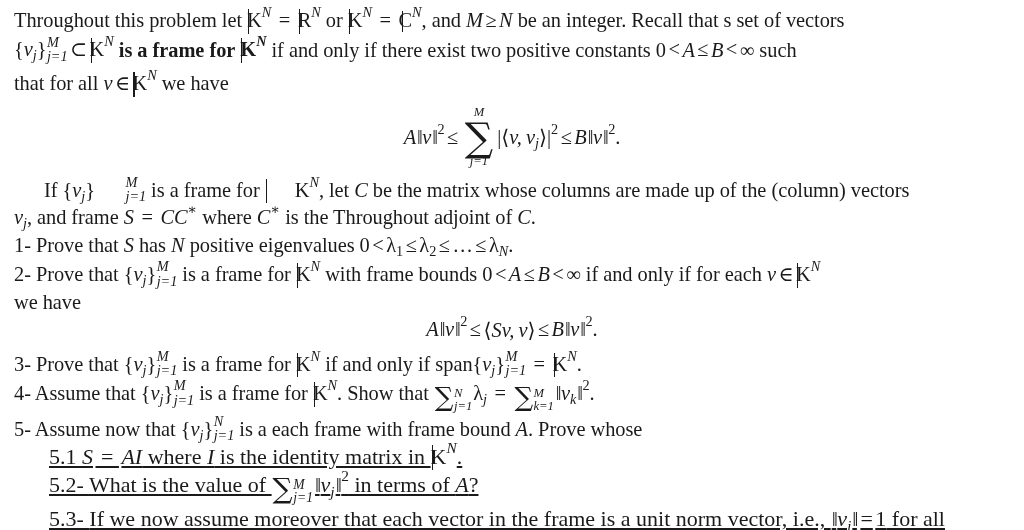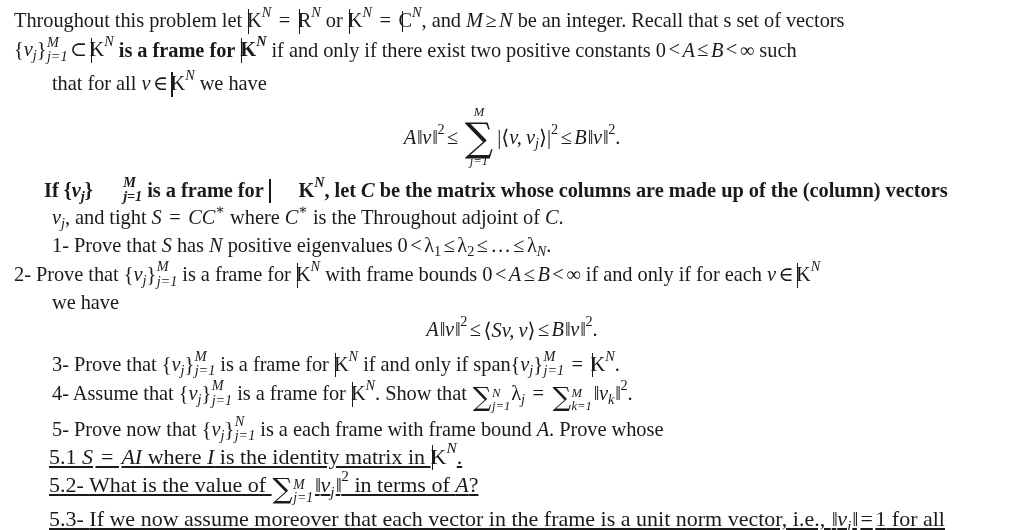--- a/index.html
+++ b/index.html
@@ -27,21 +27,21 @@
   
   .para {
     font-size: 20.4px;
     line-height: 27.6px;
     text-align: justify;
     text-justify: inter-word;
     margin: 0;
     letter-spacing: -0.05px;
   }
   .para.indent { text-indent: 30px; }
-  .para.item   { text-align: left; margin-left: 38px; }
+  .para.item   { text-align: left; }
   .sub {
     font-size: 22px;
     line-height: 27.6px;
     margin: 0;
     padding-left: 35px;
     text-align: left;
     text-decoration: underline;
   }
 
   
@@ -173,25 +173,25 @@
   <p class="para item">
     <span>that for all </span><span class="m"><span class="m">v</span><span class="op">∈</span></span><span class="m bbK"><span>K</span><sup class="sp">N</sup></span><span> we have</span>
   </p>
 
   <div class="display" style="margin-top:8px;margin-bottom:6px;">
     <span class="inner">
       <span class="eqline m"><span class="m">A</span><span class="norm mr">‖</span><span class="m">v</span><span class="norm mr">‖</span><sup class="sp spn">2</sup></span><span class="eqline op">≤</span><span class="bigsum"><span class="lim-top">M</span><span class="sigma">∑</span><span class="lim-bot">j=1</span></span><span class="eqline m"><span class="mr">|⟨</span><span class="m">v,</span> <span class="m">v</span><sub class="sb">j</sub><span class="mr">⟩|</span><sup class="sp spn">2</sup></span><span class="eqline op">≤</span><span class="eqline m"><span class="m">B</span><span class="norm mr">‖</span><span class="m">v</span><span class="norm mr">‖</span><sup class="sp spn">2</sup><span class="mr">.</span></span>
     </span>
   </div>
 
-  <p class="para indent" style="margin-top:6px;font-weight:bold;">
+  <p class="para indent" style="margin-top:6px;">
     <span>If </span><span class="m"><span class="mr">{</span><span class="m">v</span><sub class="sb">j</sub><span class="mr">}</span><span class="updown"><span class="up">M</span><span class="down">j=1</span></span></span><span> is a frame for </span><span class="m bbK"><span>K</span><sup class="sp">N</sup></span><span>, let </span><span class="m">C</span><span> be the matrix whose columns are made up of the (column) vectors</span>
   </p>
   <p class="para item">
-    <span class="m"><span class="m">v</span><sub class="sb">j</sub></span><span>, and tight </span><span class="m">S</span><span class="op"> = </span><span class="m"><span>CC</span><sup class="sp spn">∗</sup></span><span> where </span><span class="m"><span>C</span><sup class="sp spn">∗</sup></span><span> is the Throughout adjoint of </span><span class="m">C</span><span>.</span>
+    <span class="m"><span class="m">v</span><sub class="sb">j</sub></span><span>, and frame </span><span class="m">S</span><span class="op"> = </span><span class="m"><span>CC</span><sup class="sp spn">∗</sup></span><span> where </span><span class="m"><span>C</span><sup class="sp spn">∗</sup></span><span> is the Throughout adjoint of </span><span class="m">C</span><span>.</span>
   </p>
 
   <p class="para item">
     <span>1- </span><span>Prove that </span><span class="m">S</span><span> has </span><span class="m">N</span><span> positive eigenvalues </span><span class="m"><span class="mr">0</span><span class="op">&lt;</span><span class="mr">λ</span><sub class="sb sbn">1</sub><span class="op">≤</span><span class="mr">λ</span><sub class="sb sbn">2</sub><span class="op">≤</span><span class="mr">…</span><span class="op">≤</span><span class="mr">λ</span><sub class="sb">N</sub><span class="mr">.</span></span>
   </p>
 
   <p class="para">
     <span>2- </span><span>Prove that </span><span class="m"><span class="mr">{</span><span class="m">v</span><sub class="sb">j</sub><span class="mr">}</span><span class="updown"><span class="up">M</span><span class="down">j=1</span></span></span><span> is a frame for </span><span class="m bbK"><span>K</span><sup class="sp">N</sup></span><span> with frame bounds </span><span class="m"><span class="mr">0</span><span class="op">&lt;</span><span class="m">A</span><span class="op">≤</span><span class="m">B</span><span class="op">&lt;</span><span class="mr">∞</span></span><span> if and only if for each </span><span class="m"><span class="m">v</span><span class="op">∈</span></span><span class="m bbK"><span>K</span><sup class="sp">N</sup></span>
   </p>
   <p class="para item">
@@ -206,21 +206,21 @@
 
   <p class="para item">
     <span>3- </span><span>Prove that </span><span class="m"><span class="mr">{</span><span class="m">v</span><sub class="sb">j</sub><span class="mr">}</span><span class="updown"><span class="up">M</span><span class="down">j=1</span></span></span><span> is a frame for </span><span class="m bbK"><span>K</span><sup class="sp">N</sup></span><span> if and only if span</span><span class="m"><span class="mr">{</span><span class="m">v</span><sub class="sb">j</sub><span class="mr">}</span><span class="updown"><span class="up">M</span><span class="down">j=1</span></span></span><span class="op"> = </span><span class="m bbK"><span>K</span><sup class="sp">N</sup></span><span>.</span>
   </p>
 
   <p class="para item">
     <span>4- </span><span>Assume that </span><span class="m"><span class="mr">{</span><span class="m">v</span><sub class="sb">j</sub><span class="mr">}</span><span class="updown"><span class="up">M</span><span class="down">j=1</span></span></span><span> is a frame for </span><span class="m bbK"><span>K</span><sup class="sp">N</sup></span><span>. Show that </span><span class="isum"><span class="sg">∑</span><span class="lim"><span class="up">N</span><span class="down">j=1</span></span></span><span class="m"><span class="mr">λ</span><sub class="sb">j</sub></span><span class="op"> = </span><span class="isum"><span class="sg">∑</span><span class="lim"><span class="up">M</span><span class="down">k=1</span></span></span><span class="m"><span class="norm mr">‖</span><span class="m">v</span><sub class="sb">k</sub><span class="norm mr">‖</span><sup class="sp spn">2</sup></span><span>.</span>
   </p>
 
   <p class="para item">
-    <span>5- </span><span>Prove now that </span><span class="m"><span class="mr">{</span><span class="m">v</span><sub class="sb">j</sub><span class="mr">}</span><span class="updown"><span class="up">N</span><span class="down">j=1</span></span></span><span> is a each frame with frame bound </span><span class="m">A</span><span>. Prove whose</span>
+    <span>5- </span><span>Assume now that </span><span class="m"><span class="mr">{</span><span class="m">v</span><sub class="sb">j</sub><span class="mr">}</span><span class="updown"><span class="up">N</span><span class="down">j=1</span></span></span><span> is a each frame with frame bound </span><span class="m">A</span><span>. Prove whose</span>
   </p>
 
   <p class="sub">
     <span>5.1 </span><span class="m">S</span><span class="op"> = </span><span class="m">AI</span><span> where </span><span class="m">I</span><span> is the identity matrix in </span><span class="m bbK"><span>K</span><sup class="sp">N</sup></span><span>.</span>
   </p>
 
   <p class="sub">
     <span>5.2- </span><span>What is the value of </span><span class="isum"><span class="sg">∑</span><span class="lim"><span class="up">M</span><span class="down">j=1</span></span></span><span class="m"><span class="norm mr">‖</span><span class="m">v</span><sub class="sb">j</sub><span class="norm mr">‖</span><sup class="sp spn">2</sup></span><span> in terms of </span><span class="m">A</span><span>?</span>
   </p>
 

